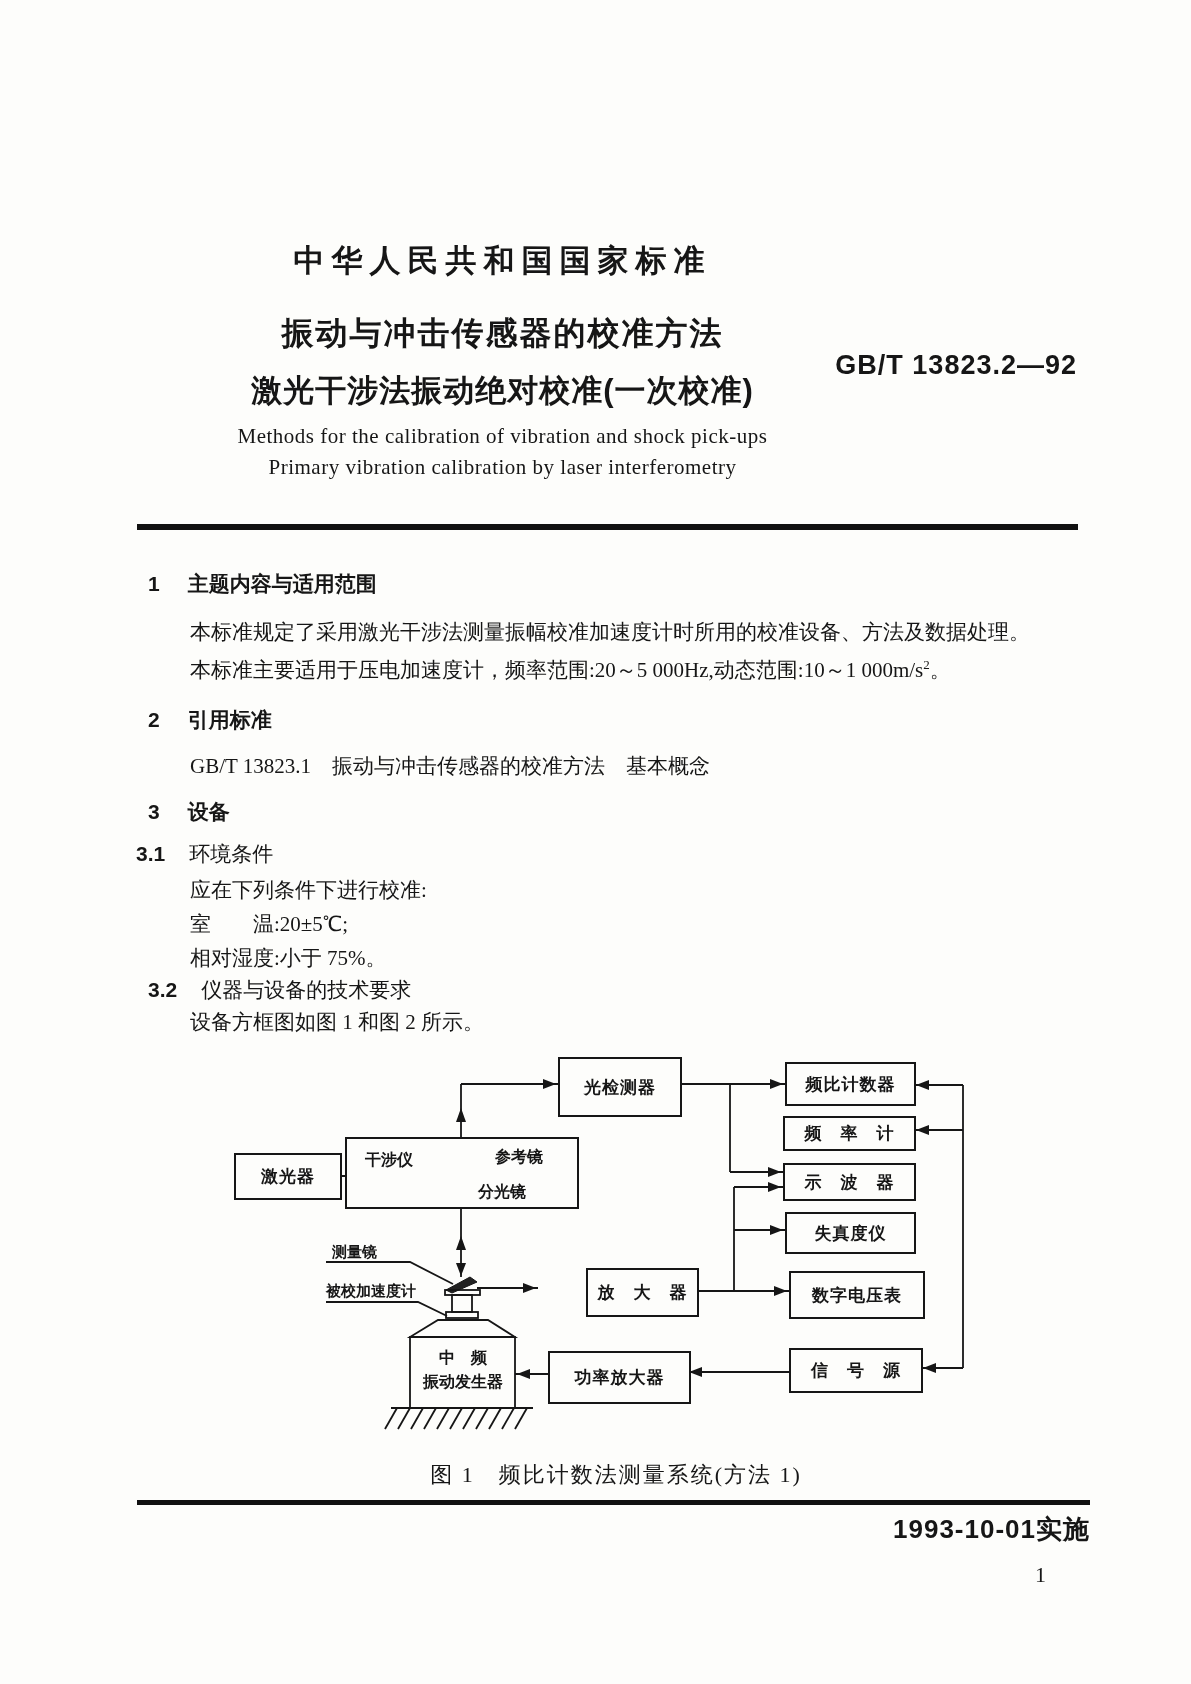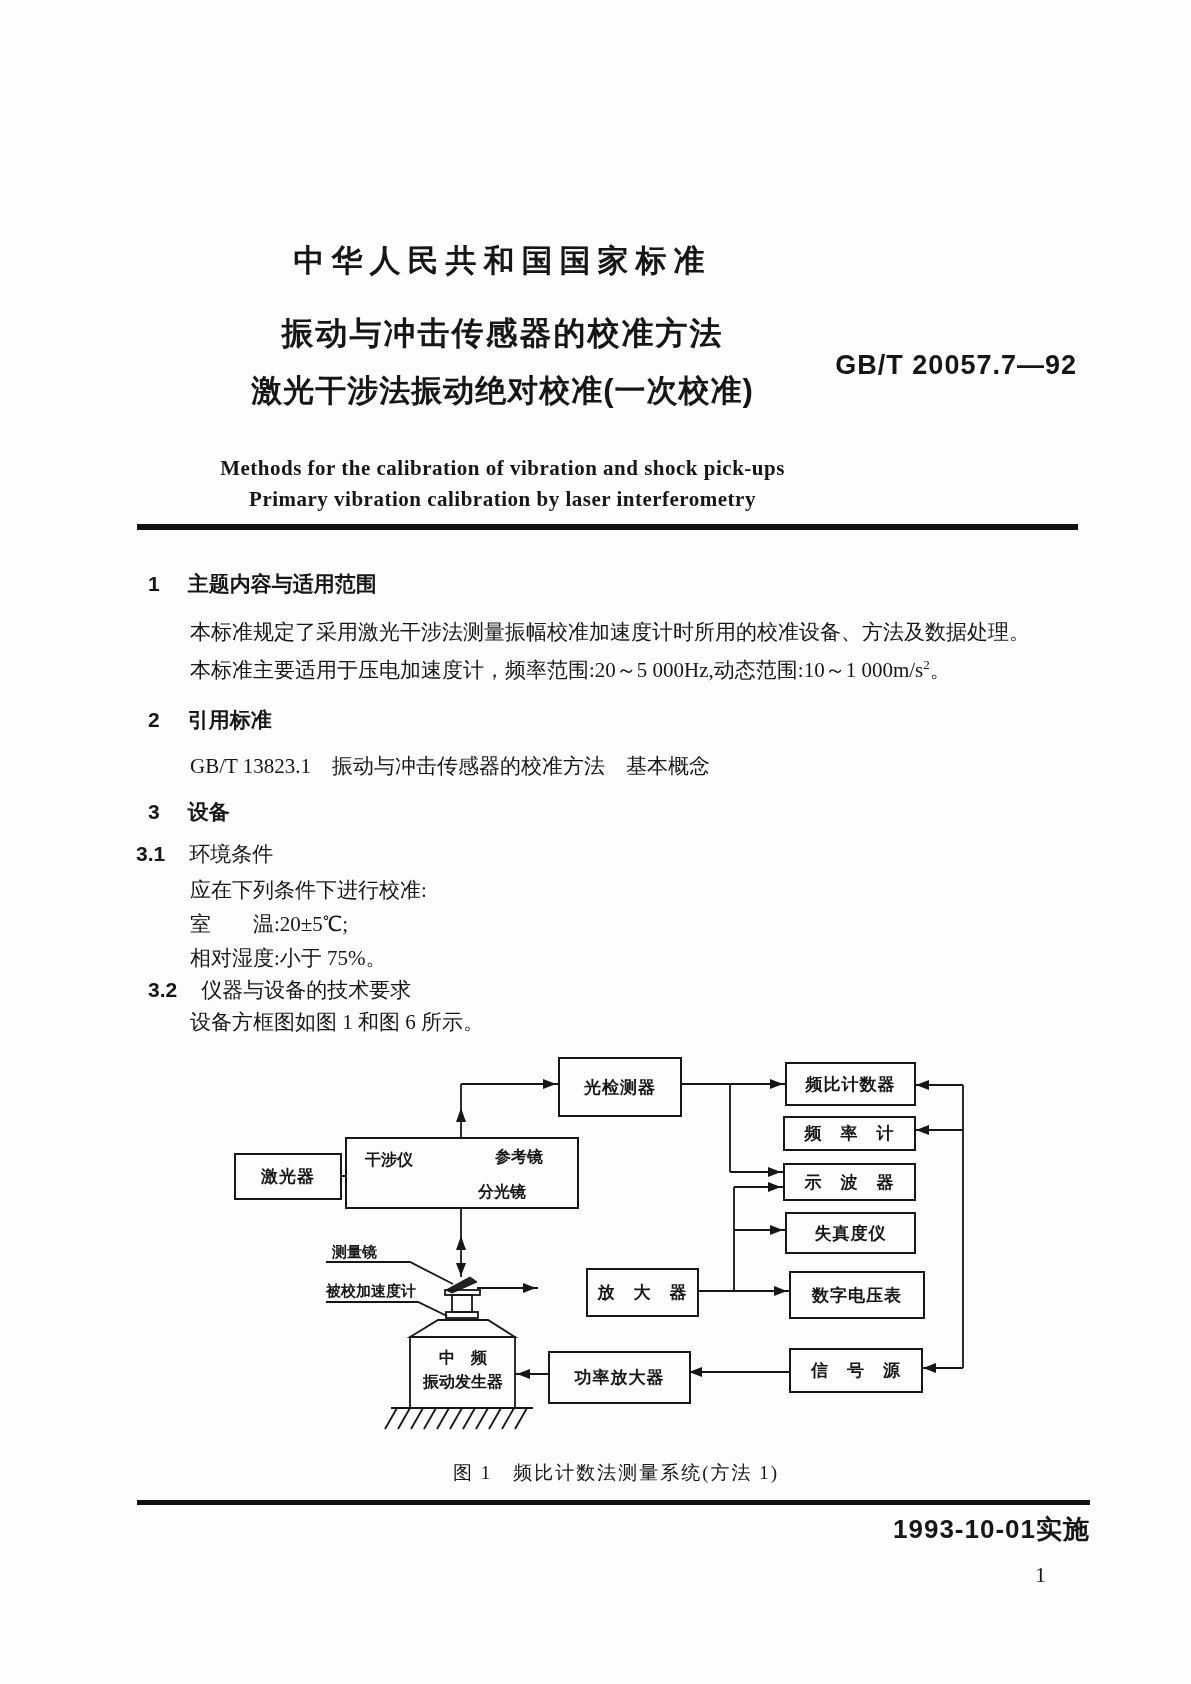--- a/index.html
+++ b/index.html
@@ -8,55 +8,55 @@
     background:#fdfdfb;color:#161616;overflow:hidden;
     font-family:"Liberation Serif","DejaVu Serif",serif;
   }
   .abs{position:absolute;white-space:nowrap;}
   .sans{font-family:"Liberation Sans","DejaVu Sans",sans-serif;}
   .center-wrap{position:absolute;left:0;width:1005px;text-align:center;}
   .doc-header{font-size:31px;font-weight:700;letter-spacing:7px;}
   .doc-title{font-size:32px;font-weight:700;letter-spacing:2px;}
   .doc-title2{font-size:31px;font-weight:700;letter-spacing:1px;}
   .std-no{font-size:27px;font-weight:700;letter-spacing:1px;}
-  .eng{font-size:21px;font-weight:700;letter-spacing:.5px;margin-top:32px;}
+  .eng{font-size:21px;font-weight:400;letter-spacing:.5px;}
   .rule{position:absolute;background:#111;}
   .h-sec{font-size:21px;}
   .h-num{font-family:"Liberation Sans","DejaVu Sans",sans-serif;font-weight:700;display:inline-block;}
   .h-txt{font-family:"Liberation Sans","DejaVu Sans",sans-serif;font-weight:700;margin-left:28px;display:inline-block;}
   .h-txt-n{font-weight:400;font-family:"Liberation Serif","DejaVu Serif",serif;margin-left:24px;display:inline-block;}
   .body-line{font-size:21px;}
   sup{font-size:13px;}
   .dbox{
     position:absolute;border:2px solid #161616;background:#fdfdfb;
     display:flex;align-items:center;justify-content:center;
     font-family:"Liberation Sans","DejaVu Sans",sans-serif;
     font-weight:700;font-size:17px;letter-spacing:1px;
   }
   .dlabel{position:absolute;font-family:"Liberation Sans","DejaVu Sans",sans-serif;
     font-weight:700;font-size:16px;white-space:nowrap;}
   svg.wires{position:absolute;left:0;top:1040px;}
   svg.wires line, svg.wires polyline, svg.wires polygon.open, svg.wires rect{
     stroke:#161616;stroke-width:1.8;fill:none;}
   svg.wires polygon.arr{fill:#161616;stroke:none;}
   svg.wires polygon.solid{fill:#222;stroke:#161616;stroke-width:1;}
-  .caption{font-size:19px;letter-spacing:2px;}
+  .caption{font-size:22px;letter-spacing:2px;}
   .footer-text{font-size:26px;font-weight:700;letter-spacing:1px;}
   .pagenum{font-size:22px;}
 </style>
 </head>
 <body>
 
 <div class="page">
 
   <div class="center-wrap doc-title sans" style="top:312px;">振动与冲击传感器的校准方法</div>
 
   <div class="center-wrap doc-header sans" style="top:240px;">中华人民共和国国家标准</div>
 
-  <div class="abs std-no sans" style="top:350px;right:114px;">GB/T 20057.7—92</div>
+  <div class="abs std-no sans" style="top:350px;right:114px;">GB/T 13823.2—92</div>
 
   <div class="center-wrap doc-title2 sans" style="top:370px;">激光干涉法振动绝对校准(一次校准)</div>
 
   <div class="center-wrap eng" style="top:424px;">Methods for the calibration of vibration and shock pick-ups</div>
   <div class="center-wrap eng" style="top:455px;">Primary vibration calibration by laser interferometry</div>
 
   <div class="rule" style="left:137px;top:524px;width:941px;height:6px;"></div>
 
   <div class="abs h-sec" style="left:148px;top:570px;">
     <span class="h-num">1</span><span class="h-txt">主题内容与适用范围</span>
@@ -76,21 +76,21 @@
   </div>
   <div class="abs h-sec" style="left:136px;top:840px;">
     <span class="h-num">3.1</span><span class="h-txt-n">环境条件</span>
   </div>
   <div class="abs body-line" style="left:190px;top:876px;">应在下列条件下进行校准:</div>
   <div class="abs body-line" style="left:190px;top:910px;font-family:Liberation Serif, serif;">室　　温:20±5℃;</div>
   <div class="abs body-line" style="left:190px;top:944px;">相对湿度:小于 75%。</div>
   <div class="abs h-sec" style="left:148px;top:976px;">
     <span class="h-num">3.2</span><span class="h-txt-n">仪器与设备的技术要求</span>
   </div>
-  <div class="abs body-line" style="left:190px;top:1008px;">设备方框图如图 1 和图 6 所示。</div>
+  <div class="abs body-line" style="left:190px;top:1008px;">设备方框图如图 1 和图 2 所示。</div>
 
   <svg class="wires" width="1191" height="420" viewBox="0 1040 1191 420">
 
     <line x1="303" y1="1176" x2="553" y2="1176"></line>
     <polygon class="arr" points="426,1176 439,1171 439,1181"></polygon>
     <polygon class="arr" points="487,1176 500,1171 500,1181"></polygon>
     <polygon class="arr" points="528,1176 541,1171 541,1181"></polygon>
 
     <line x1="448" y1="1158" x2="476" y2="1193"></line>
 

